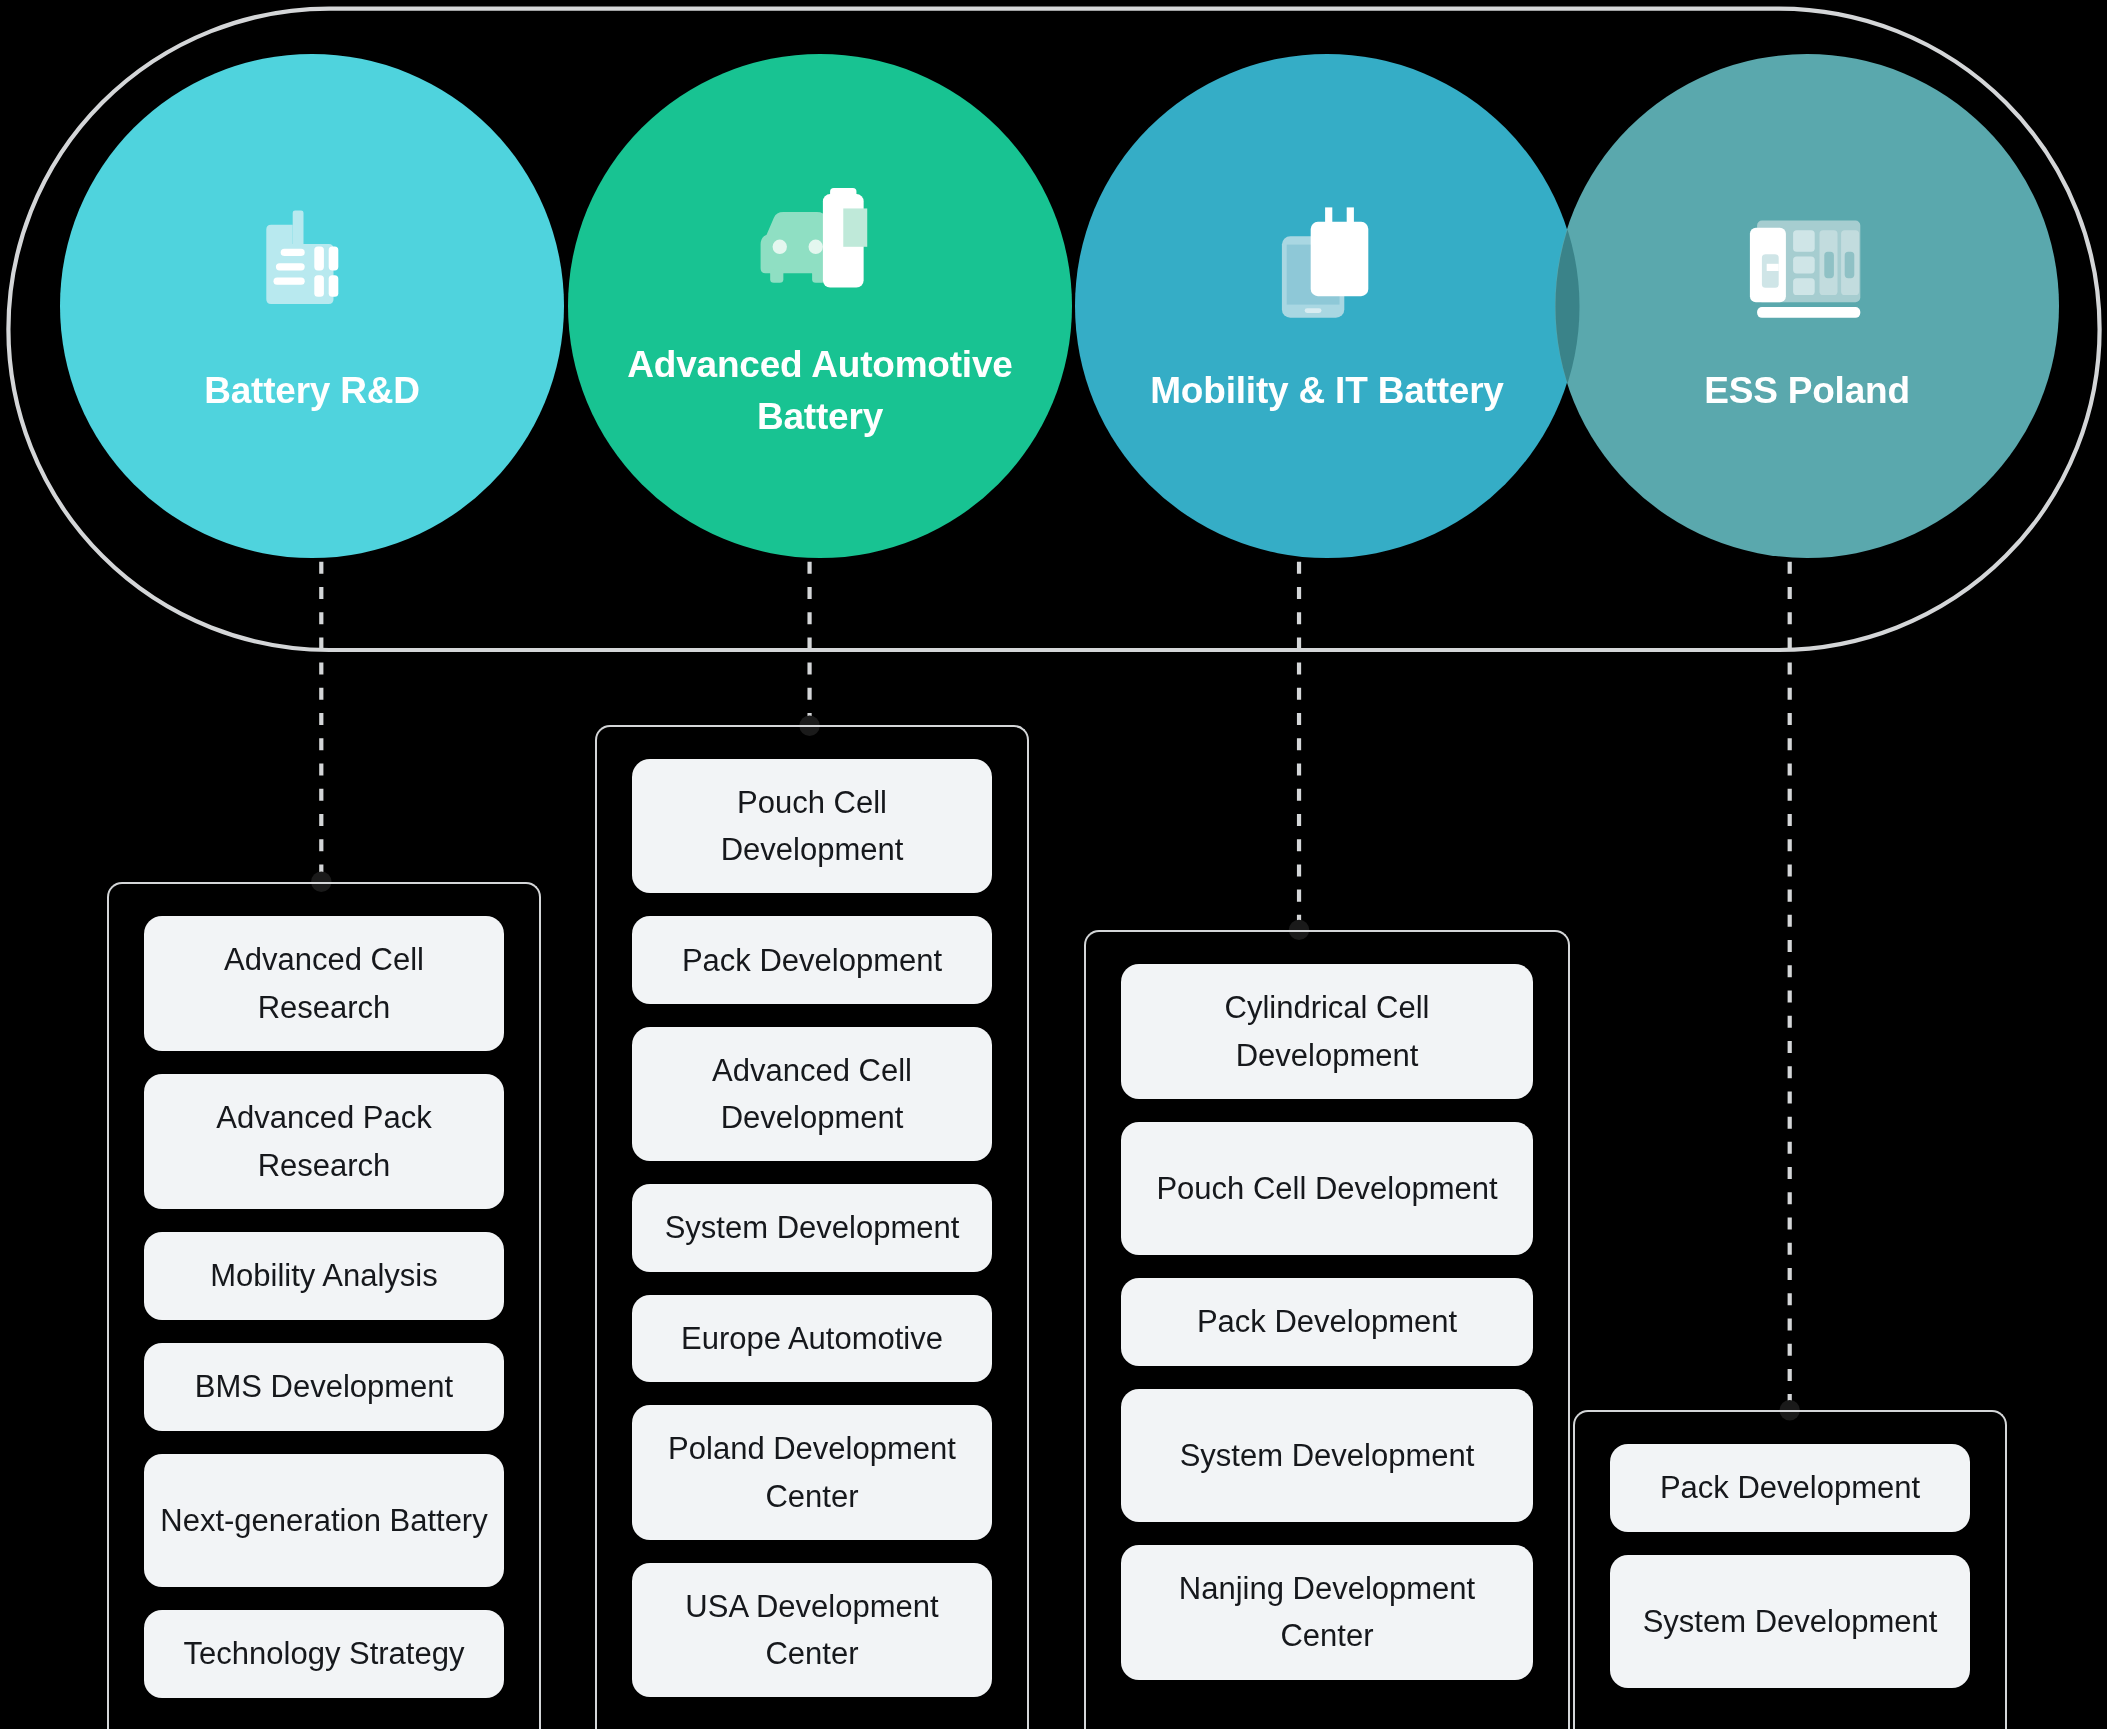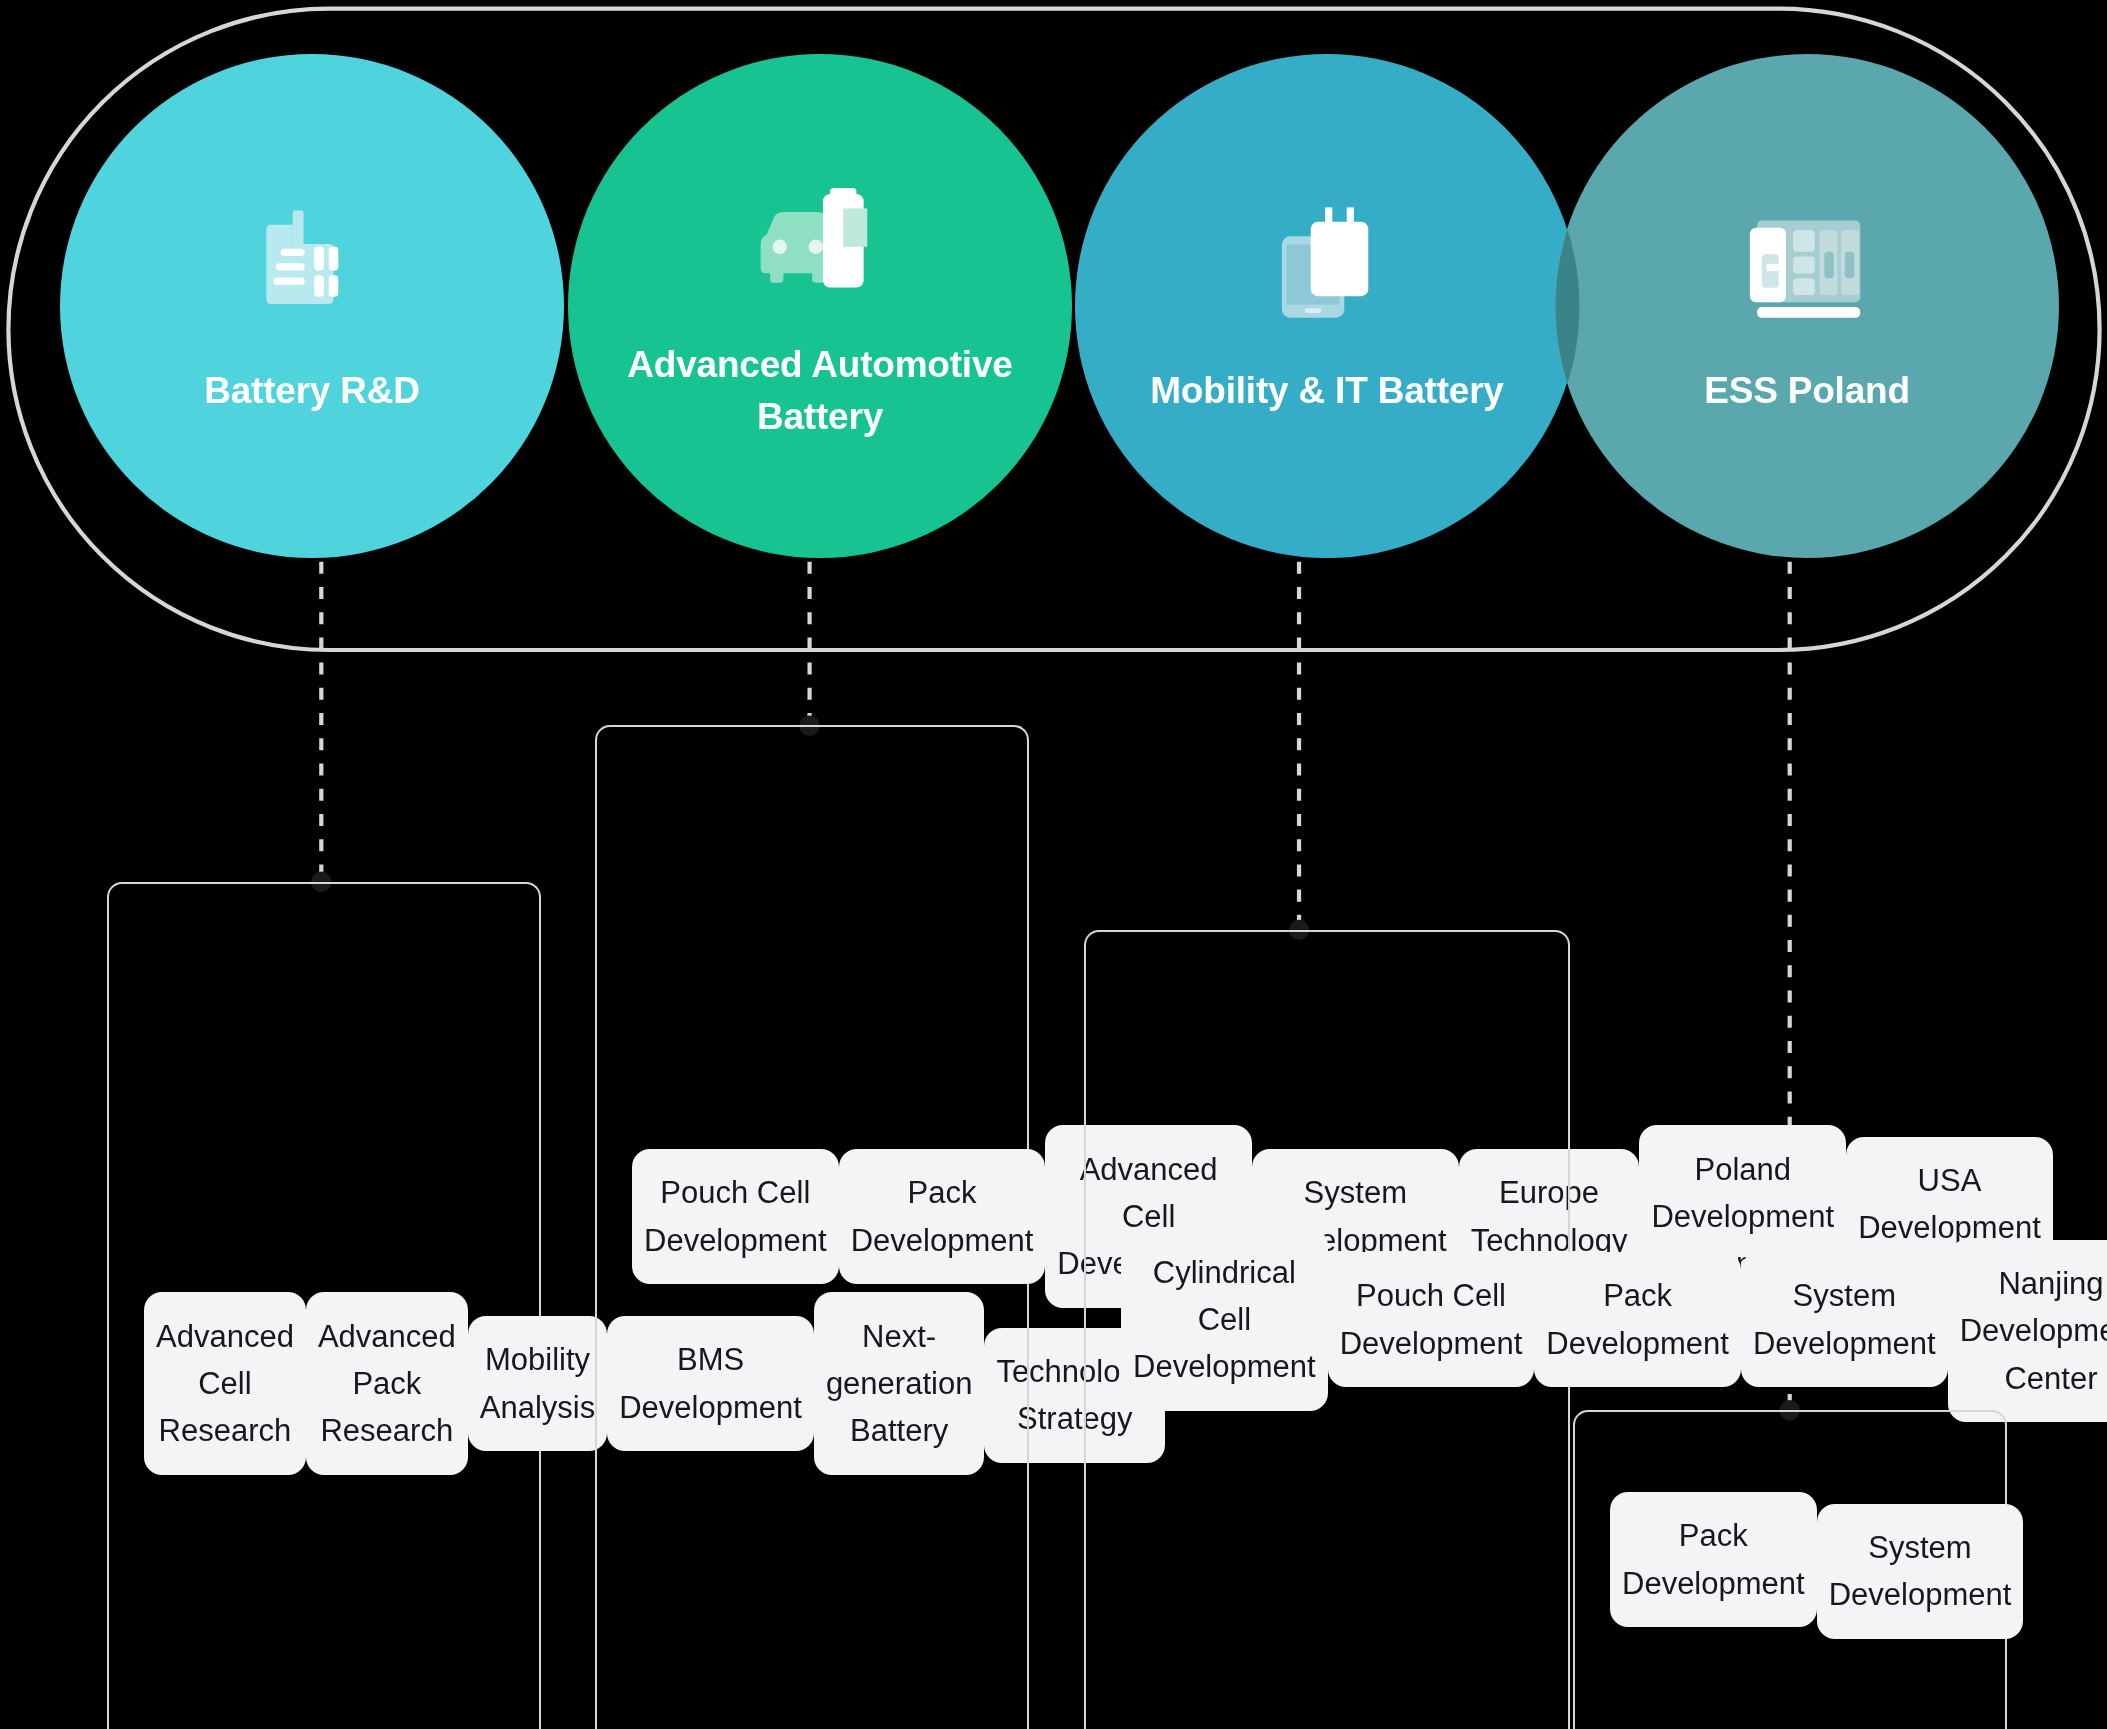--- a/index.html
+++ b/index.html
@@ -62,22 +62,21 @@
   .conn-svg { position: absolute; left: 0; top: 0; width: 2108px; height: 1730px; pointer-events: none; }
 
   
   .group {
     position: absolute;
     border: 2.4px solid #d4d6d8;
     border-radius: 15px;
     background: transparent;
     box-sizing: border-box;
     display: flex;
-    flex-direction: row;
-    align-items: center;
+    flex-direction: column;
     padding: 32px 35px 32px 35px;
   }
   .card {
     background: #f2f4f6;
     border-radius: 18px;
     color: #16181c;
     font-size: 31px;
     line-height: 1.52;
     text-align: center;
     display: flex;
@@ -227,21 +226,21 @@
     <div class="card">BMS Development</div>
     <div class="card two-line">Next-generation Battery</div>
     <div class="card">Technology Strategy</div>
   </div>
 
   <div class="group" style="left:595px; top:725px; width:434px; height:1004px; border-bottom:none; border-bottom-left-radius:0; border-bottom-right-radius:0;">
     <div class="card two-line">Pouch Cell Development</div>
     <div class="card">Pack Development</div>
     <div class="card two-line">Advanced Cell Development</div>
     <div class="card">System Development</div>
-    <div class="card">Europe Technology</div>
+    <div class="card">Europe Automotive</div>
     <div class="card two-line">Poland Development Center</div>
     <div class="card two-line">USA Development Center</div>
   </div>
 
   <div class="group" style="left:1084px; top:930px; width:486px; height:800px; border-bottom:none; border-bottom-left-radius:0; border-bottom-right-radius:0;">
     <div class="card two-line">Cylindrical Cell Development</div>
     <div class="card two-line">Pouch Cell Development</div>
     <div class="card">Pack Development</div>
     <div class="card two-line">System Development</div>
     <div class="card two-line">Nanjing Development Center</div>

